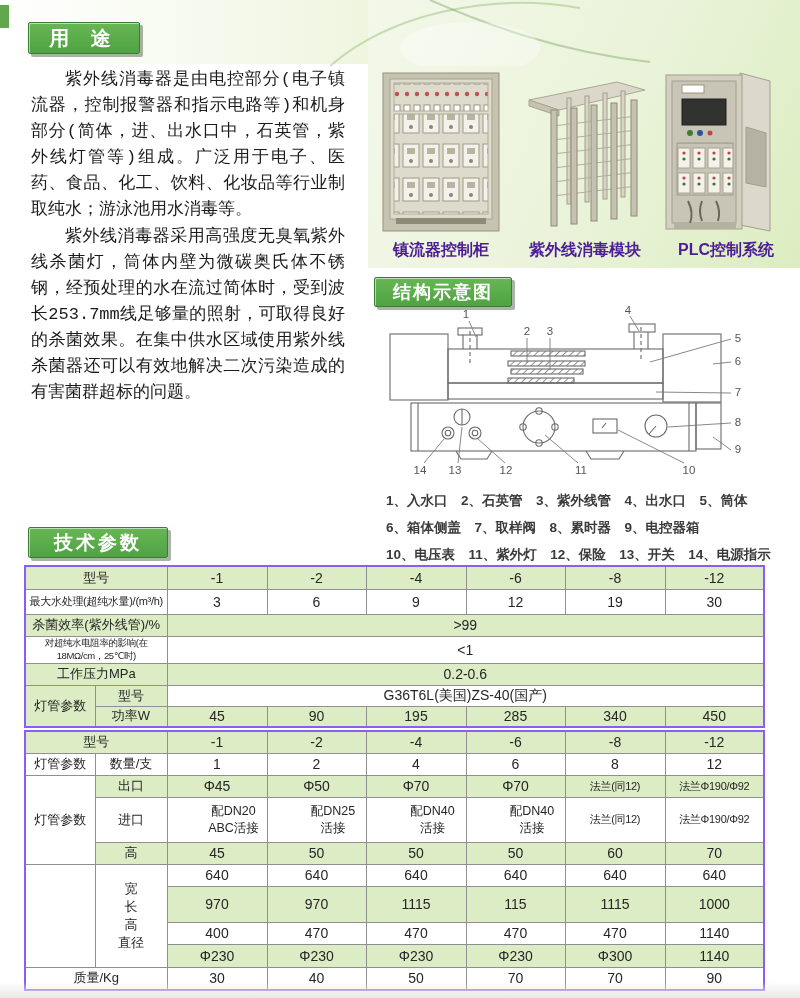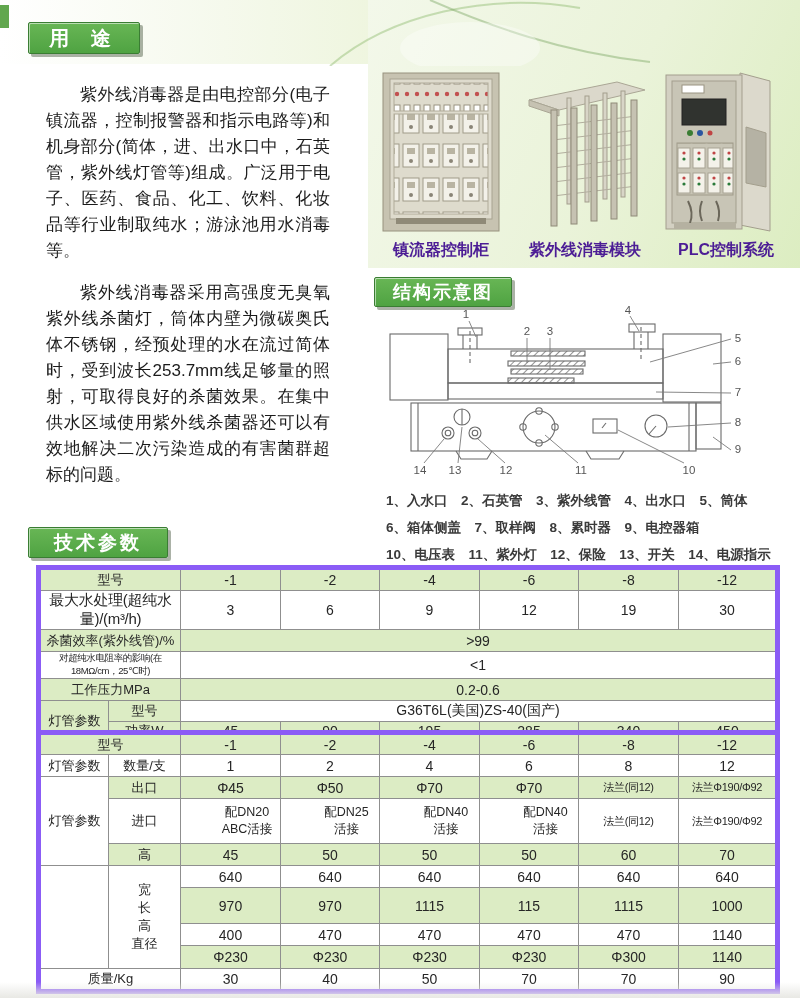--- a/index.html
+++ b/index.html
@@ -23,46 +23,46 @@
     background:linear-gradient(180deg,#68b655 0%,#4fa342 100%);
     border:1px solid #3a7d33;
     box-shadow:3px 3px 0 rgba(88,102,80,0.5), inset 1px 1px 0 rgba(255,255,255,0.55);}
   #badge-usage{left:28px;top:22px;width:110px;height:30px;font-size:20px;letter-spacing:8px;}
   #badge-structure{left:374px;top:277px;width:136px;height:28px;font-size:18px;letter-spacing:2px;}
   #badge-specs{left:28px;top:527px;width:138px;height:29px;font-size:19px;letter-spacing:3px;}
 
   
   .usage-text{position:absolute;left:30px;top:66px;width:316px;font-size:17px;line-height:26px;
     color:#1b1b1b;text-align:justify;}
-  .usage-text p{margin:16px;text-indent:34px;}
+  .usage-text p{margin:1px;text-indent:34px;font-family:Liberation Mono, monospace;}
 
   
   .photo{position:absolute;}
   .photo svg{display:block;}
   #photo1{left:382px;top:72px;}
   #photo2{left:525px;top:78px;}
   #photo3{left:662px;top:71px;}
   .caption{position:absolute;top:240px;text-align:center;font-weight:bold;font-size:16px;color:#4c1d95;}
   #cap1{left:374px;width:134px;}
   #cap2{left:512px;width:146px;}
   #cap3{left:656px;width:140px;}
 
   
   #diagram{position:absolute;left:378px;top:306px;width:420px;height:174px;}
   #legend{position:absolute;left:386px;top:487px;width:408px;font-size:13.5px;font-weight:bold;
     color:#3a3a3a;line-height:27px;white-space:nowrap;}
 
   
-  .spec-table{position:absolute;left:36px;width:740px;border-collapse:collapse;table-layout:fixed;
-    border:5px solid #8b5cf6;background:#ec4899;}
+  .spec-table{position:absolute;left:24px;width:740px;border-collapse:collapse;table-layout:fixed;
+    border:2px solid #8b5cf6;background:#ec4899;}
   .spec-table td{border:1px solid #8f8f8f;text-align:center;vertical-align:middle;
     padding:0 2px;font-size:14px;color:#262626;background:#ffffff;overflow:hidden;}
   .spec-table td.g{background:#dcecc4;}
   .spec-table td.lab{font-size:13px;}
-  .spec-table td.xs2{font-size:15px;letter-spacing:-0.3px;}
+  .spec-table td.xs2{font-size:11px;letter-spacing:-0.3px;}
   .spec-table td.xs{font-size:9.5px;letter-spacing:-0.4px;}
   .spec-table td.sm{font-size:11px;letter-spacing:-0.3px;}
   .spec-table td.pre{white-space:pre-line;font-size:12.5px;line-height:17px;padding-left:35px;}
   #table1{top:565px;}
   #table2{top:730px;}
   col.c1{width:70px;} col.c2{width:72px;} col.cd{width:100px;} col.cd2{width:99px;}
   td.dims{padding:0;}
   td.dims .stack{display:flex;flex-direction:column;height:100%;}
   td.dims .stack span{flex:1;display:flex;align-items:center;justify-content:center;font-size:13px;}
 </style>

